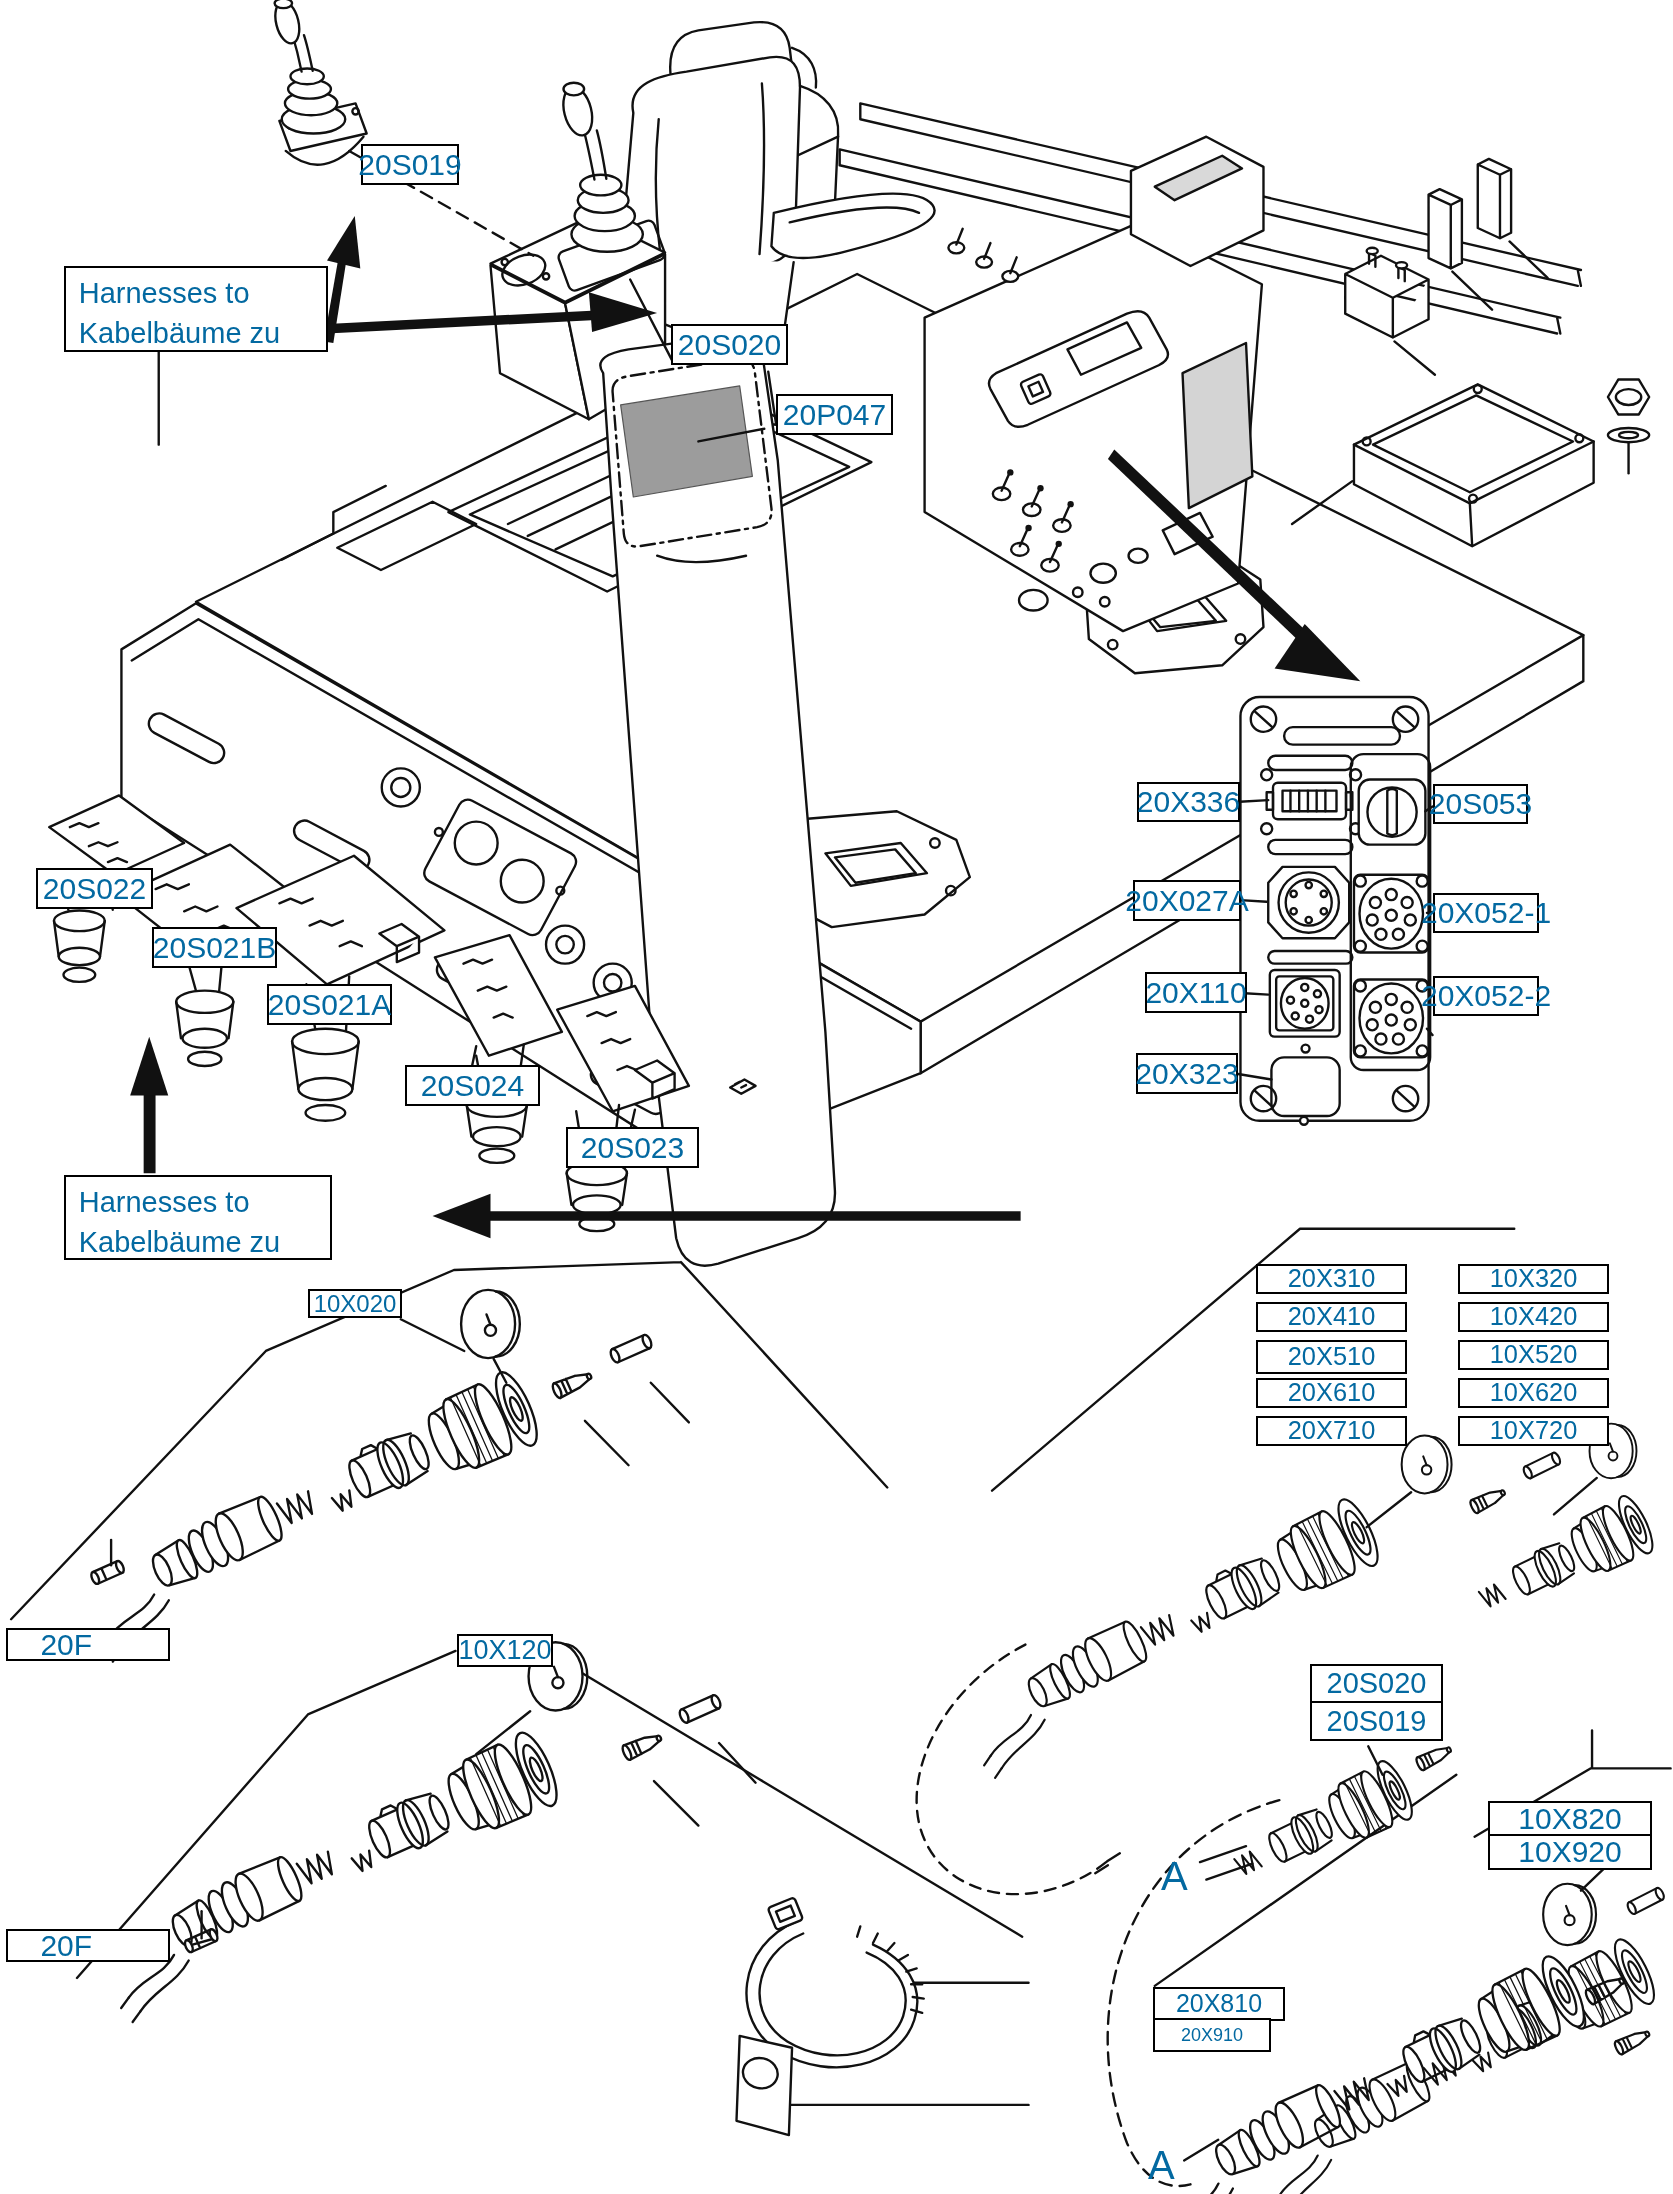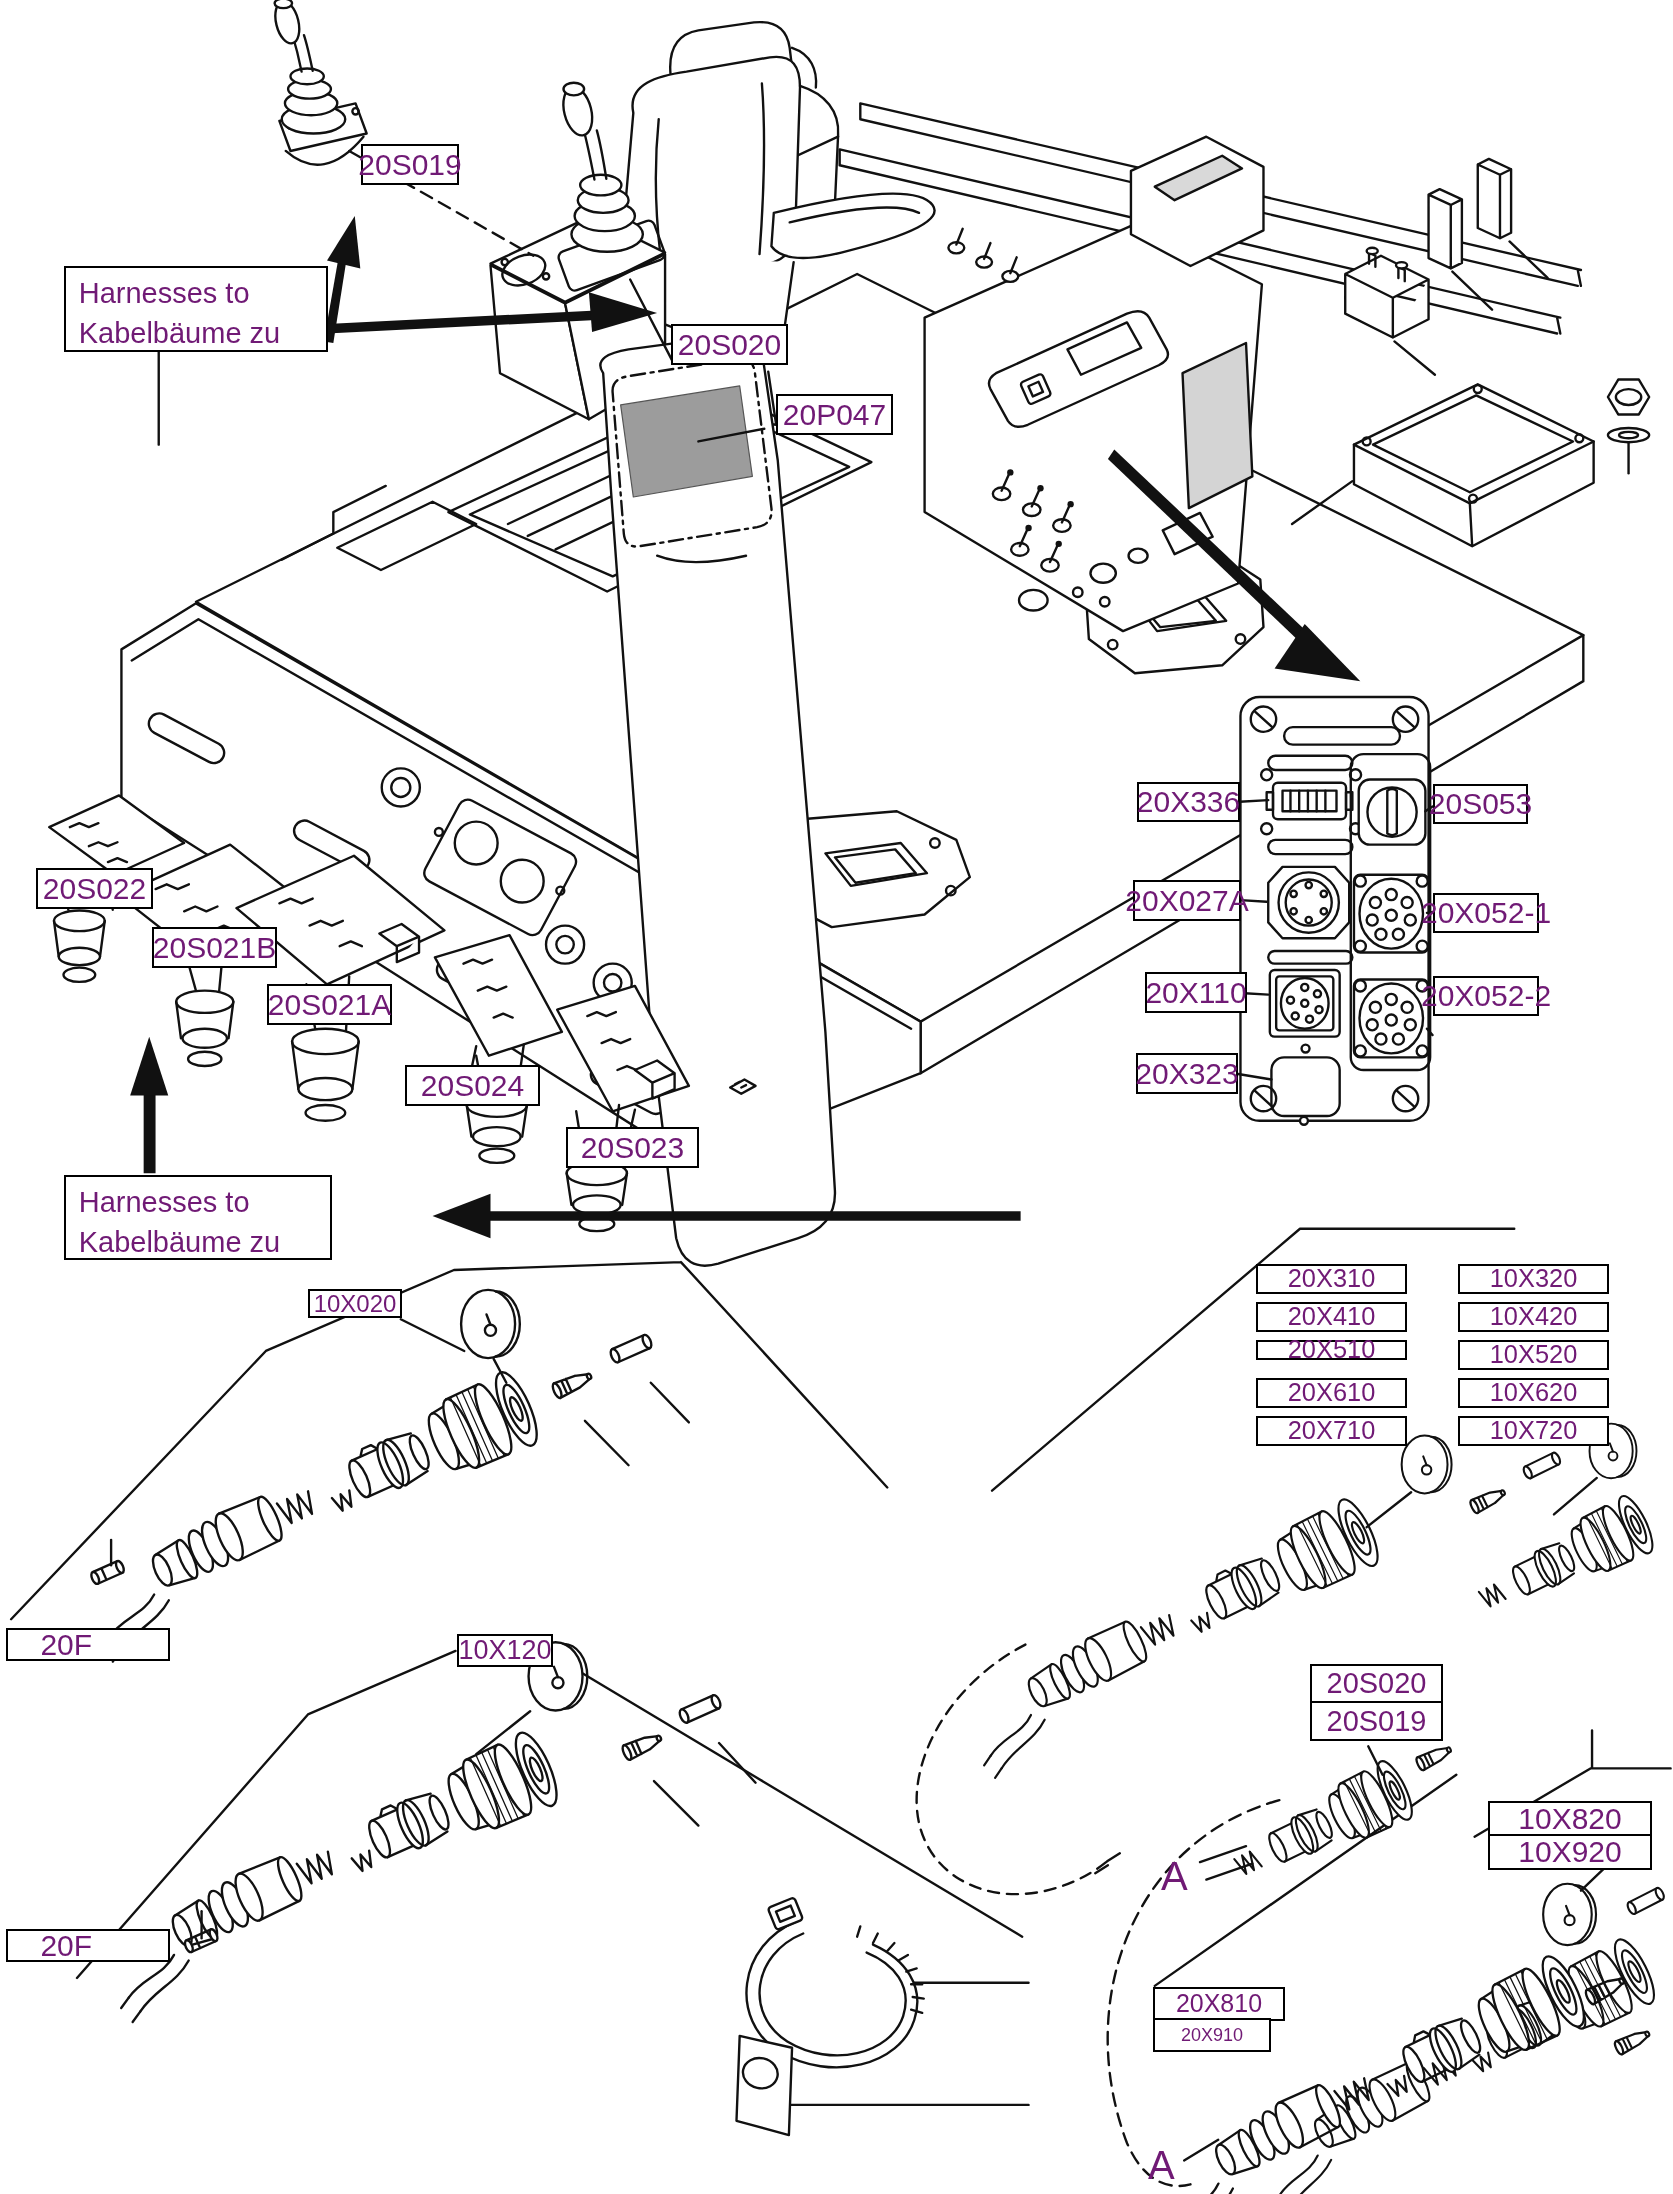--- a/index.html
+++ b/index.html
@@ -1,17 +1,17 @@
 <!DOCTYPE html>
 <html style="font-size:12.7px"><head>
 <meta charset="utf-8">
 <style>
   html,body{margin:0;padding:0;background:#fff;}
   #stage{position:relative;width:1673px;height:2194px;background:#fff;overflow:hidden;
-         font-family:"Liberation Sans",sans-serif;color:#701a75;}
+         font-family:"Liberation Sans",sans-serif;color:#0369a1;}
   #art{position:absolute;left:0;top:0;width:1673px;height:2194px;}
   .lbl{position:absolute;box-sizing:border-box;background:#fff;border:2.4px solid #000;
        display:flex;align-items:center;justify-content:center;
        font-size:30px;line-height:1;white-space:nowrap;z-index:5;}
   .lbl.small{font-size:24px;}
   .lbl.t{font-size:25.4px;}
   .lbl.left{justify-content:flex-start;padding-left:32px;}
   .note{position:absolute;box-sizing:border-box;background:#fff;border:2.4px solid #000;
         font-size:29px;line-height:1.35;padding:6.4px 0 6.4px 12.7px;z-index:5;}
   .refA{position:absolute;font-size:40px;z-index:5;background:transparent;}
@@ -563,21 +563,21 @@
 <div class="lbl" style="left:1137px;top:782px;width:103px;height:40px;">20X336</div>
 <div class="lbl" style="left:1133px;top:880px;width:108px;height:41px;">20X027A</div>
 <div class="lbl" style="left:1138px;top:972px;width:102px;height:41px;margin-left:7px;">20X110</div>
 <div class="lbl" style="left:1136px;top:1053px;width:102px;height:41px;">20X323</div>
 <div class="lbl" style="left:1433px;top:784px;width:95px;height:40px;">20S053</div>
 <div class="lbl" style="left:1433px;top:893px;width:106px;height:40px;">20X052-1</div>
 <div class="lbl" style="left:1433px;top:976px;width:106px;height:40px;">20X052-2</div>
 
 <div class="lbl t" style="left:1256px;top:1264px;width:151px;height:30px;">20X310</div>
 <div class="lbl t" style="left:1256px;top:1302px;width:151px;height:30px;">20X410</div>
-<div class="lbl t" style="left:1256px;top:1340px;width:151px;height:20px;">20X510</div>
+<div class="lbl t" style="left:1256px;top:1340px;width:151px;height:34px;">20X510</div>
 <div class="lbl t" style="left:1256px;top:1378px;width:151px;height:30px;">20X610</div>
 <div class="lbl t" style="left:1256px;top:1416px;width:151px;height:30px;">20X710</div>
 <div class="lbl t" style="left:1458px;top:1264px;width:151px;height:30px;">10X320</div>
 <div class="lbl t" style="left:1458px;top:1302px;width:151px;height:30px;">10X420</div>
 <div class="lbl t" style="left:1458px;top:1340px;width:151px;height:30px;">10X520</div>
 <div class="lbl t" style="left:1458px;top:1378px;width:151px;height:30px;">10X620</div>
 <div class="lbl t" style="left:1458px;top:1416px;width:151px;height:30px;">10X720</div>
 
 <div class="lbl small" style="left:308px;top:1289px;width:94px;height:29px;">10X020</div>
 <div class="lbl left" style="left:6.4px;top:1628px;width:164px;height:33px;">20F</div>

